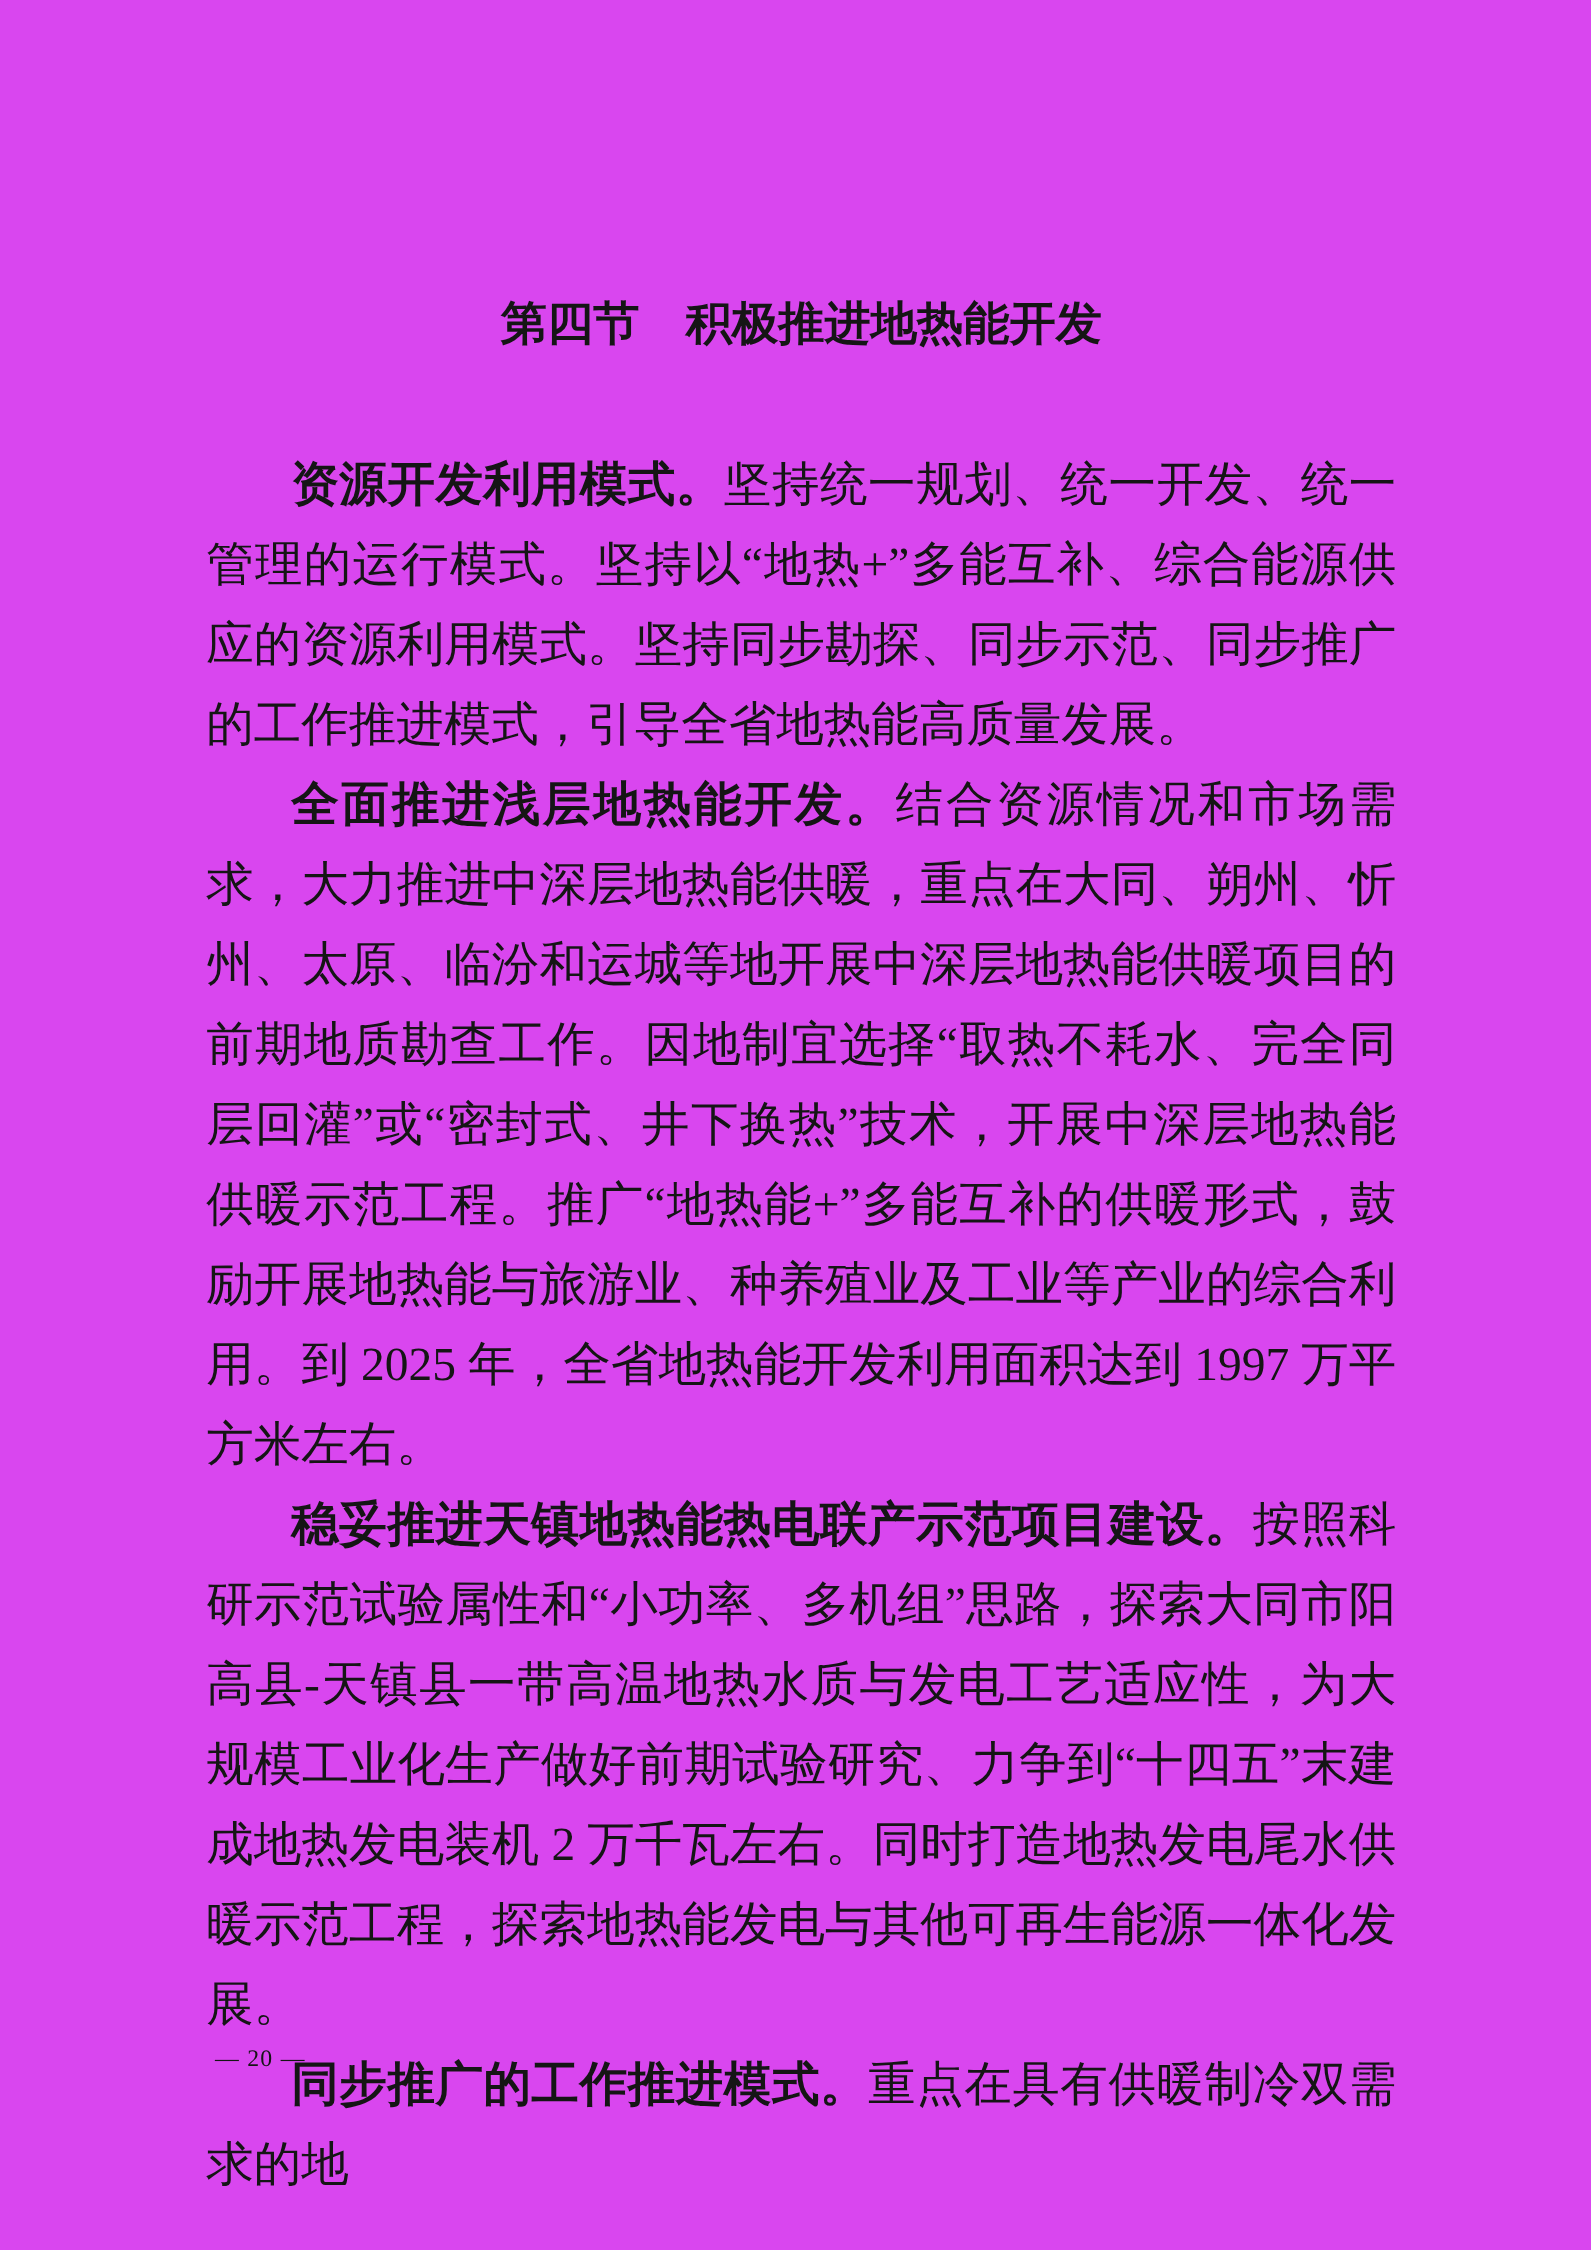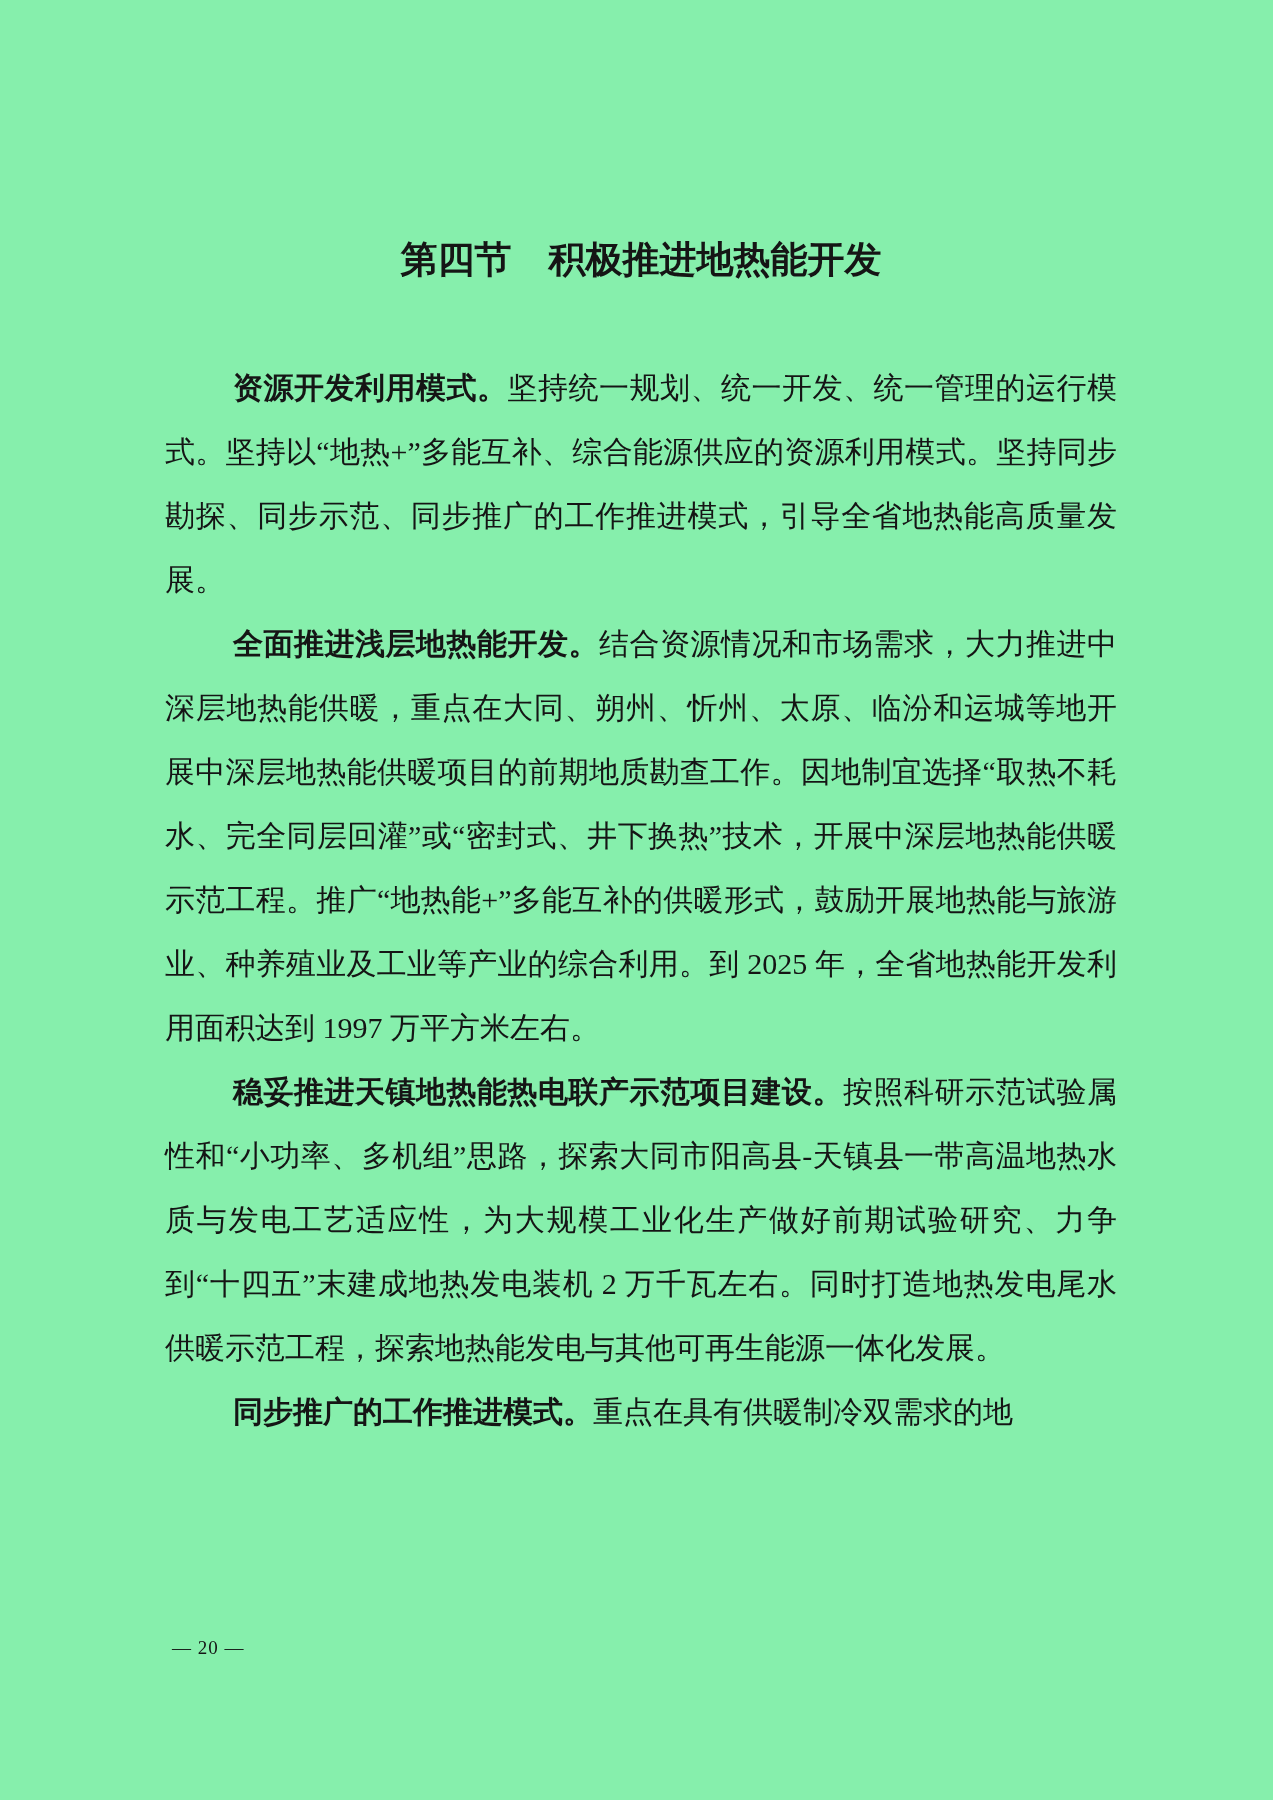--- a/index.html
+++ b/index.html
@@ -4,42 +4,42 @@
 <style>
   html, body {
     margin: 0;
     padding: 0;
     background: #ffffff;
   }
   .page {
     position: relative;
     width: 1273px;
     height: 1800px;
-    background: #86efac;
+    background: #d946ef;
     overflow: hidden;
     font-family: "Liberation Serif", "DejaVu Serif", serif;
     color: #151515;
   }
   .content {
     position: absolute;
     left: 165px;
     top: 228px;
     width: 952px;
   }
   .doc-title {
     margin: 0 0 64px 0;
     font-size: 37px;
     font-weight: 700;
     line-height: 64px;
     text-align: center;
     white-space: pre;
   }
   .para {
     margin: 0;
-    font-size: 30px;
+    font-size: 38px;
     line-height: 64px;
     text-align: justify;
     text-indent: 68px;
     word-break: break-all;
   }
   .para .lead {
     font-weight: 700;
   }
   .footer {
     position: absolute;

